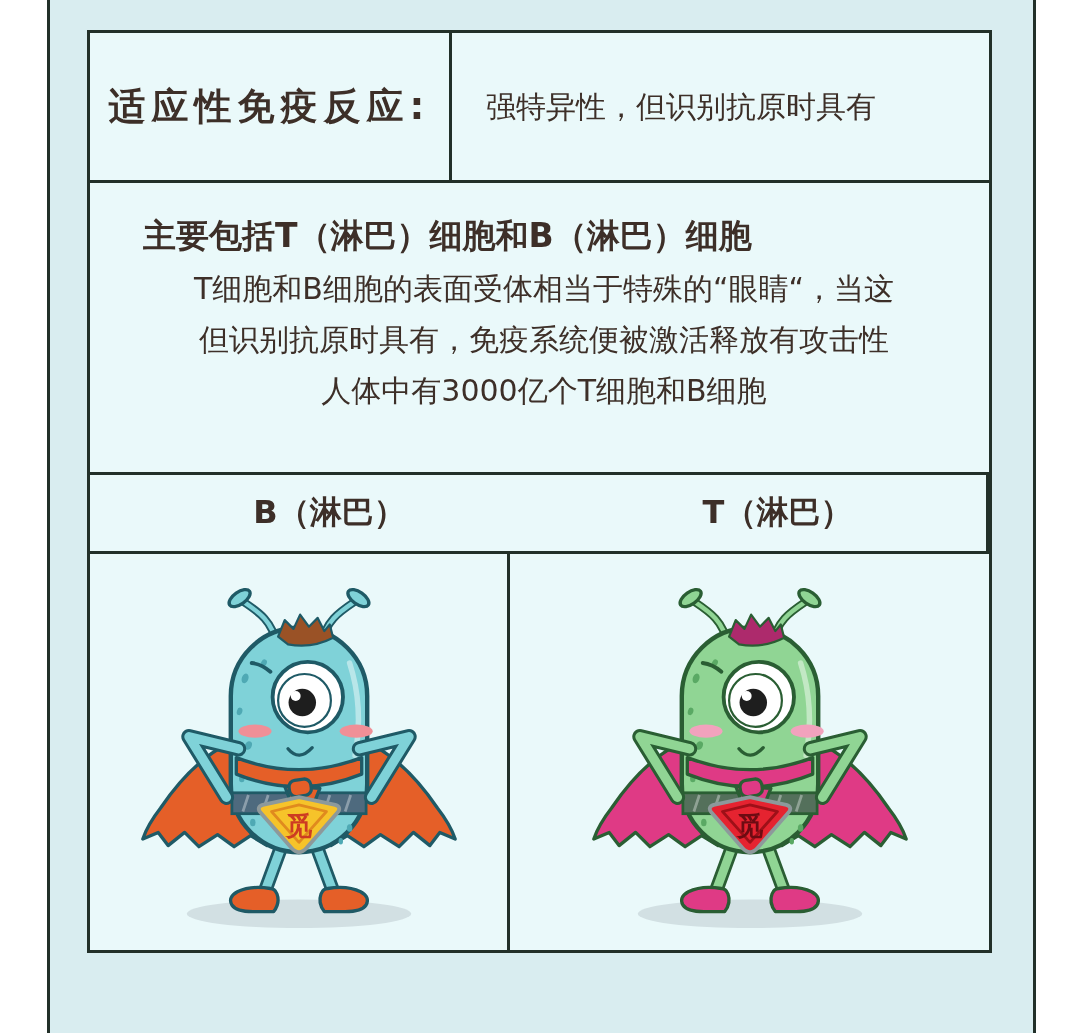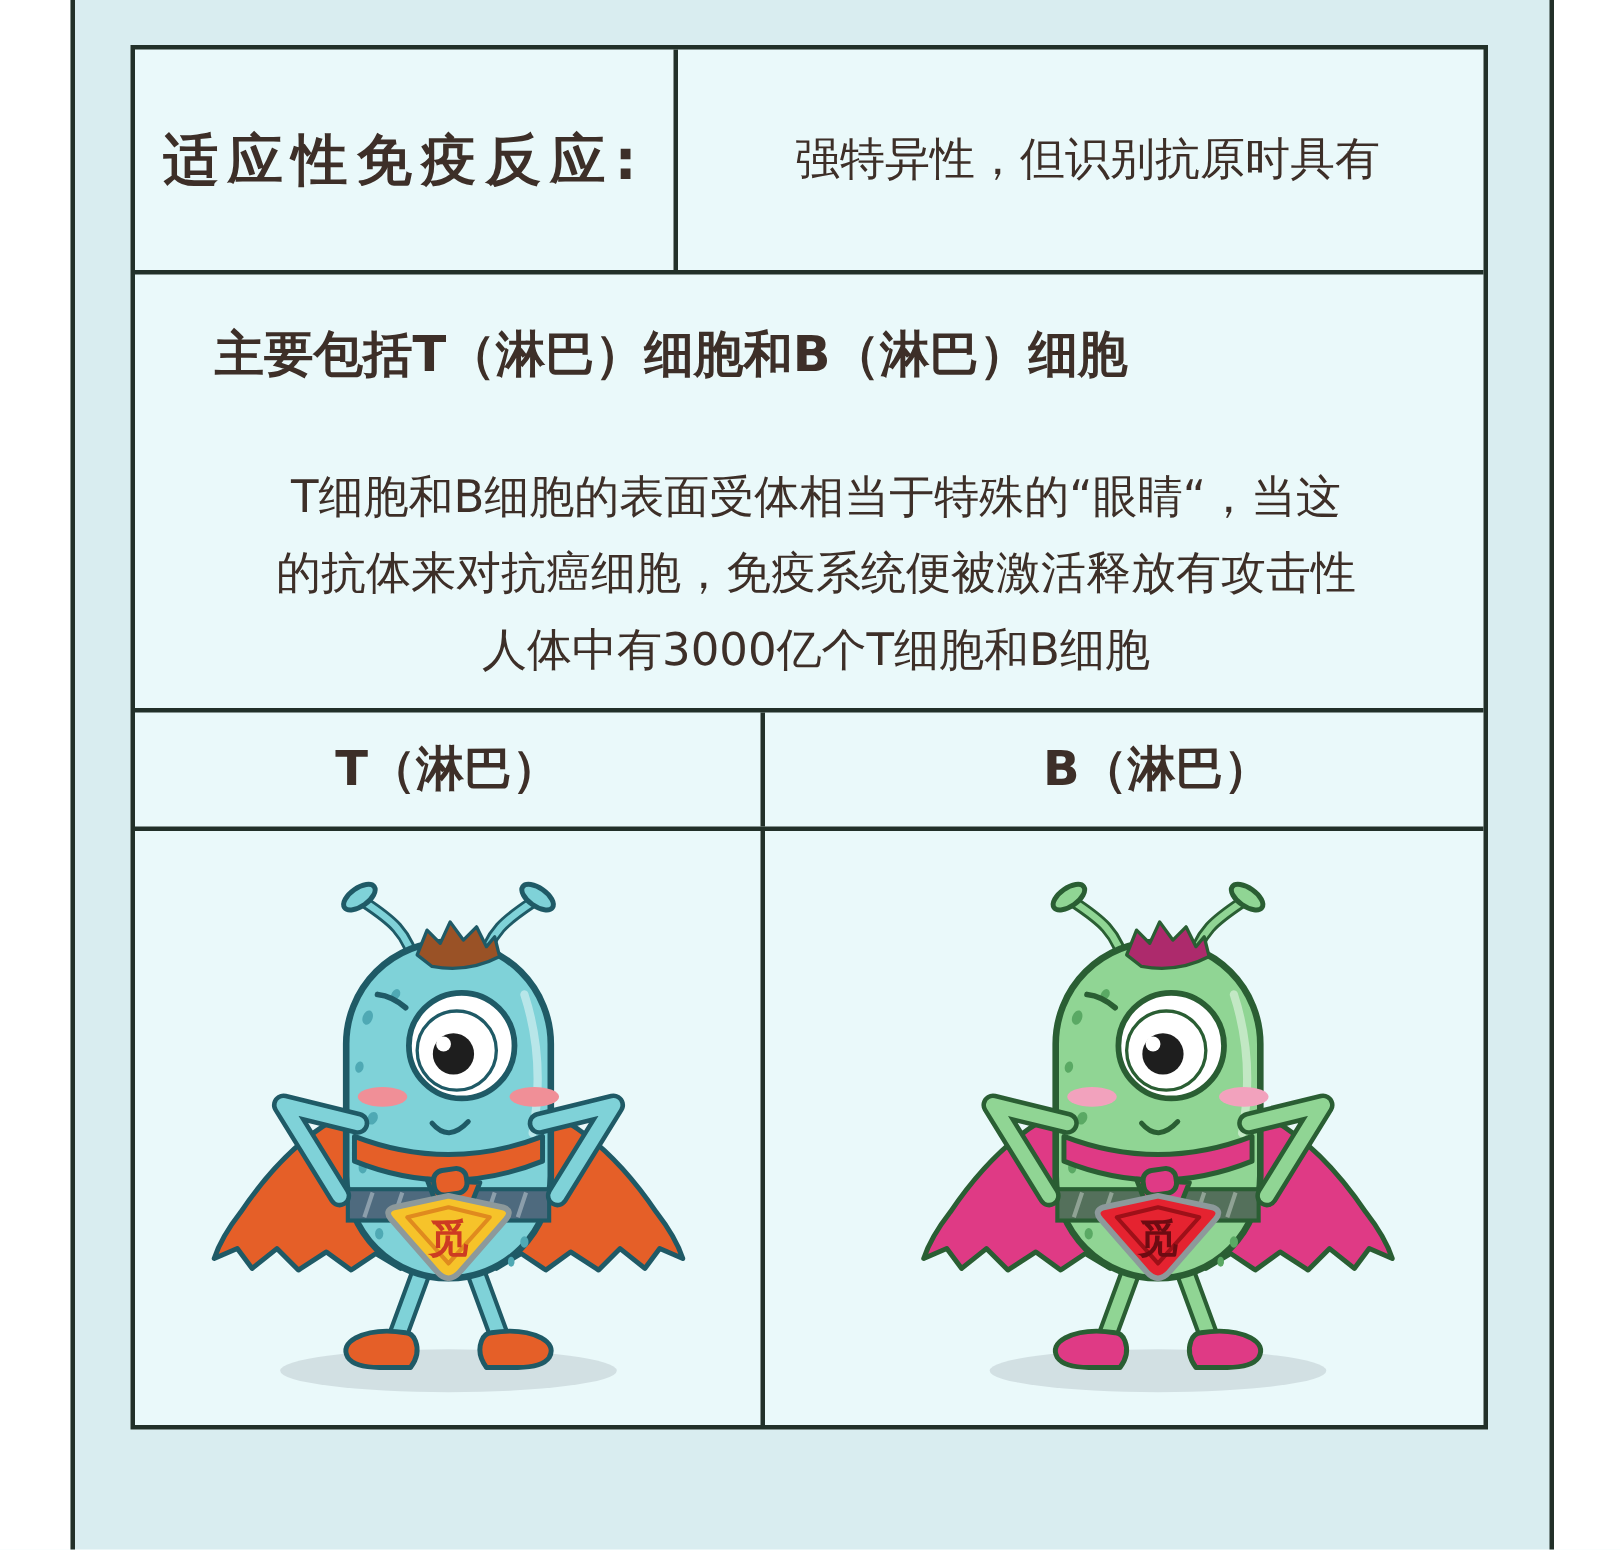--- a/index.html
+++ b/index.html
@@ -13,21 +13,21 @@
     background:var(--panel_bg,#d9edf0);
     border-left:3px solid var(--border,#243029);
     border-right:3px solid var(--border,#243029);
   }
   .table {
     position:absolute; left:37px; top:30px; width:905px; height:923px;
     border:3px solid var(--border,#243029);
     background:var(--cell_bg,#eaf9fa);
     display:flex; flex-direction:column;
   }
-  .row { display:flex;gap:44px; }
+  .row { display:flex; }
   .r1 { height:150px; border-bottom:3px solid var(--border); }
   .r1-left { width:362px; border-right:3px solid var(--border);
     display:flex; align-items:center; justify-content:center;
     font-size:37px; font-weight:bold; letter-spacing:6px; }
   .r1-right { flex:1; display:flex; flex-direction:column; justify-content:center;
     padding-left:34px; font-size:30px; line-height:50px; font-weight:500; }
   .r2 { height:292px; border-bottom:3px solid var(--border);
     flex-direction:column; padding:32px 28px 13px 37px;
     font-size:30px; font-weight:500; }
   .r2 .heading { font-size:33px; font-weight:bold; margin-left:16px;
@@ -60,28 +60,28 @@
       </div>
       <div class="r1-right">
         <div class="line">强特异性，但识别抗原时具有</div>
       </div>
     </div>
 
     <div class="row r2">
       <div class="heading line">主要包括T（淋巴）细胞和B（淋巴）细胞</div>
       <div class="bodytext">
         <div class="line">T细胞和B细胞的表面受体相当于特殊的“眼睛“，当这</div>
-        <div class="line">的抗体来对抗癌细胞，免疫系统便被激活释放有攻击性</div>
+        <div class="line">但识别抗原时具有，免疫系统便被激活释放有攻击性</div>
         <div class="line">人体中有3000亿个T细胞和B细胞</div>
       </div>
     </div>
 
     <div class="row r3">
+      <div class="hcell h-right">B（淋巴）</div>
       <div class="hcell col-l">T（淋巴）</div>
-      <div class="hcell h-right">B（淋巴）</div>
     </div>
 
     <div class="row r4">
       <div class="char-cell col-l" style="--body: #7fd2d8; --outline: #1f5a66; --speckle: #4fa9b4; --hair: #9a5226; --accent: #e55f28; --accent_dark: #c74a1c; --belt: #4e6a7e; --badge: #f6c32a; --badge_inner: #e08a1e; --badge_stroke: #8d999b; --glyph: #cd3b22; --blush: #f08f97;">
         <svg class="char" viewBox="0 0 300 340" aria-hidden="true">
           <use href="#monster"></use>
           <text class="badge-glyph" x="150" y="246">觅</text>
         </svg>
       </div>
       <div class="char-cell char-right" style="--body: #90d594; --outline: #2a5e33; --speckle: #5aa964; --hair: #ad2a6c; --accent: #df3a85; --accent_dark: #bc2a6c; --belt: #54705b; --badge: #e52330; --badge_inner: #9e1018; --badge_stroke: #8d999b; --glyph: #6d0b12; --blush: #f2a2bd;">

